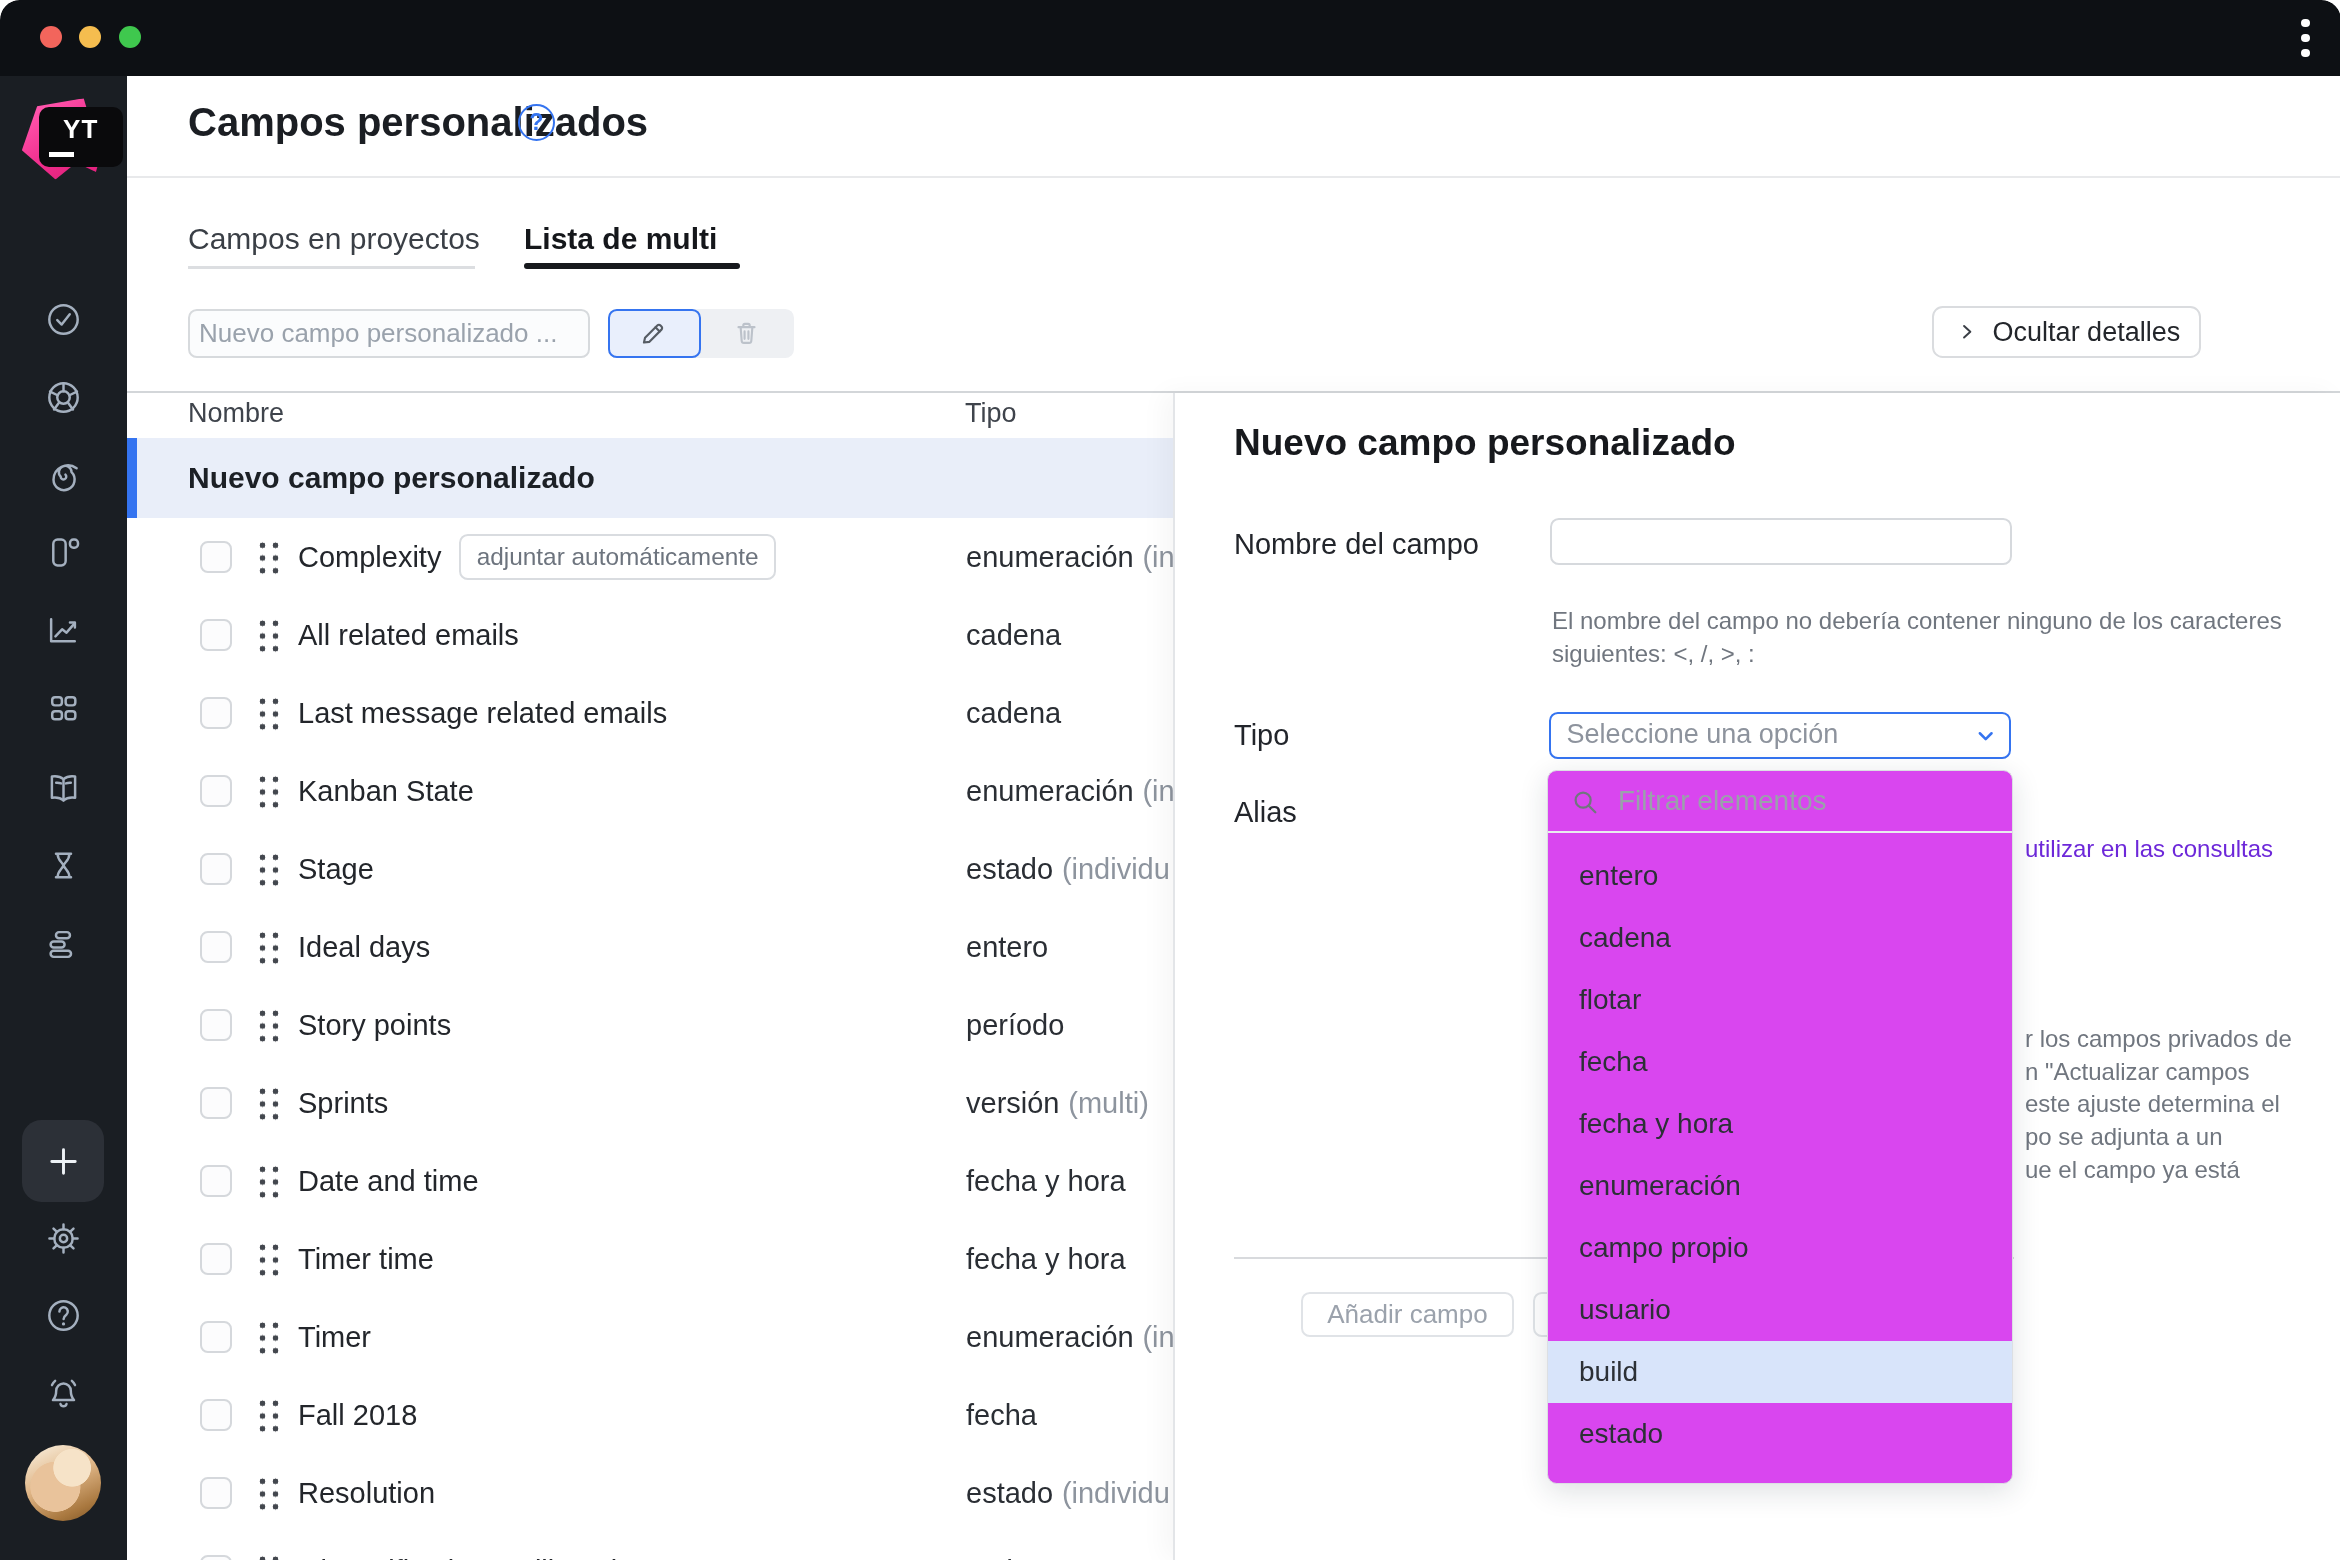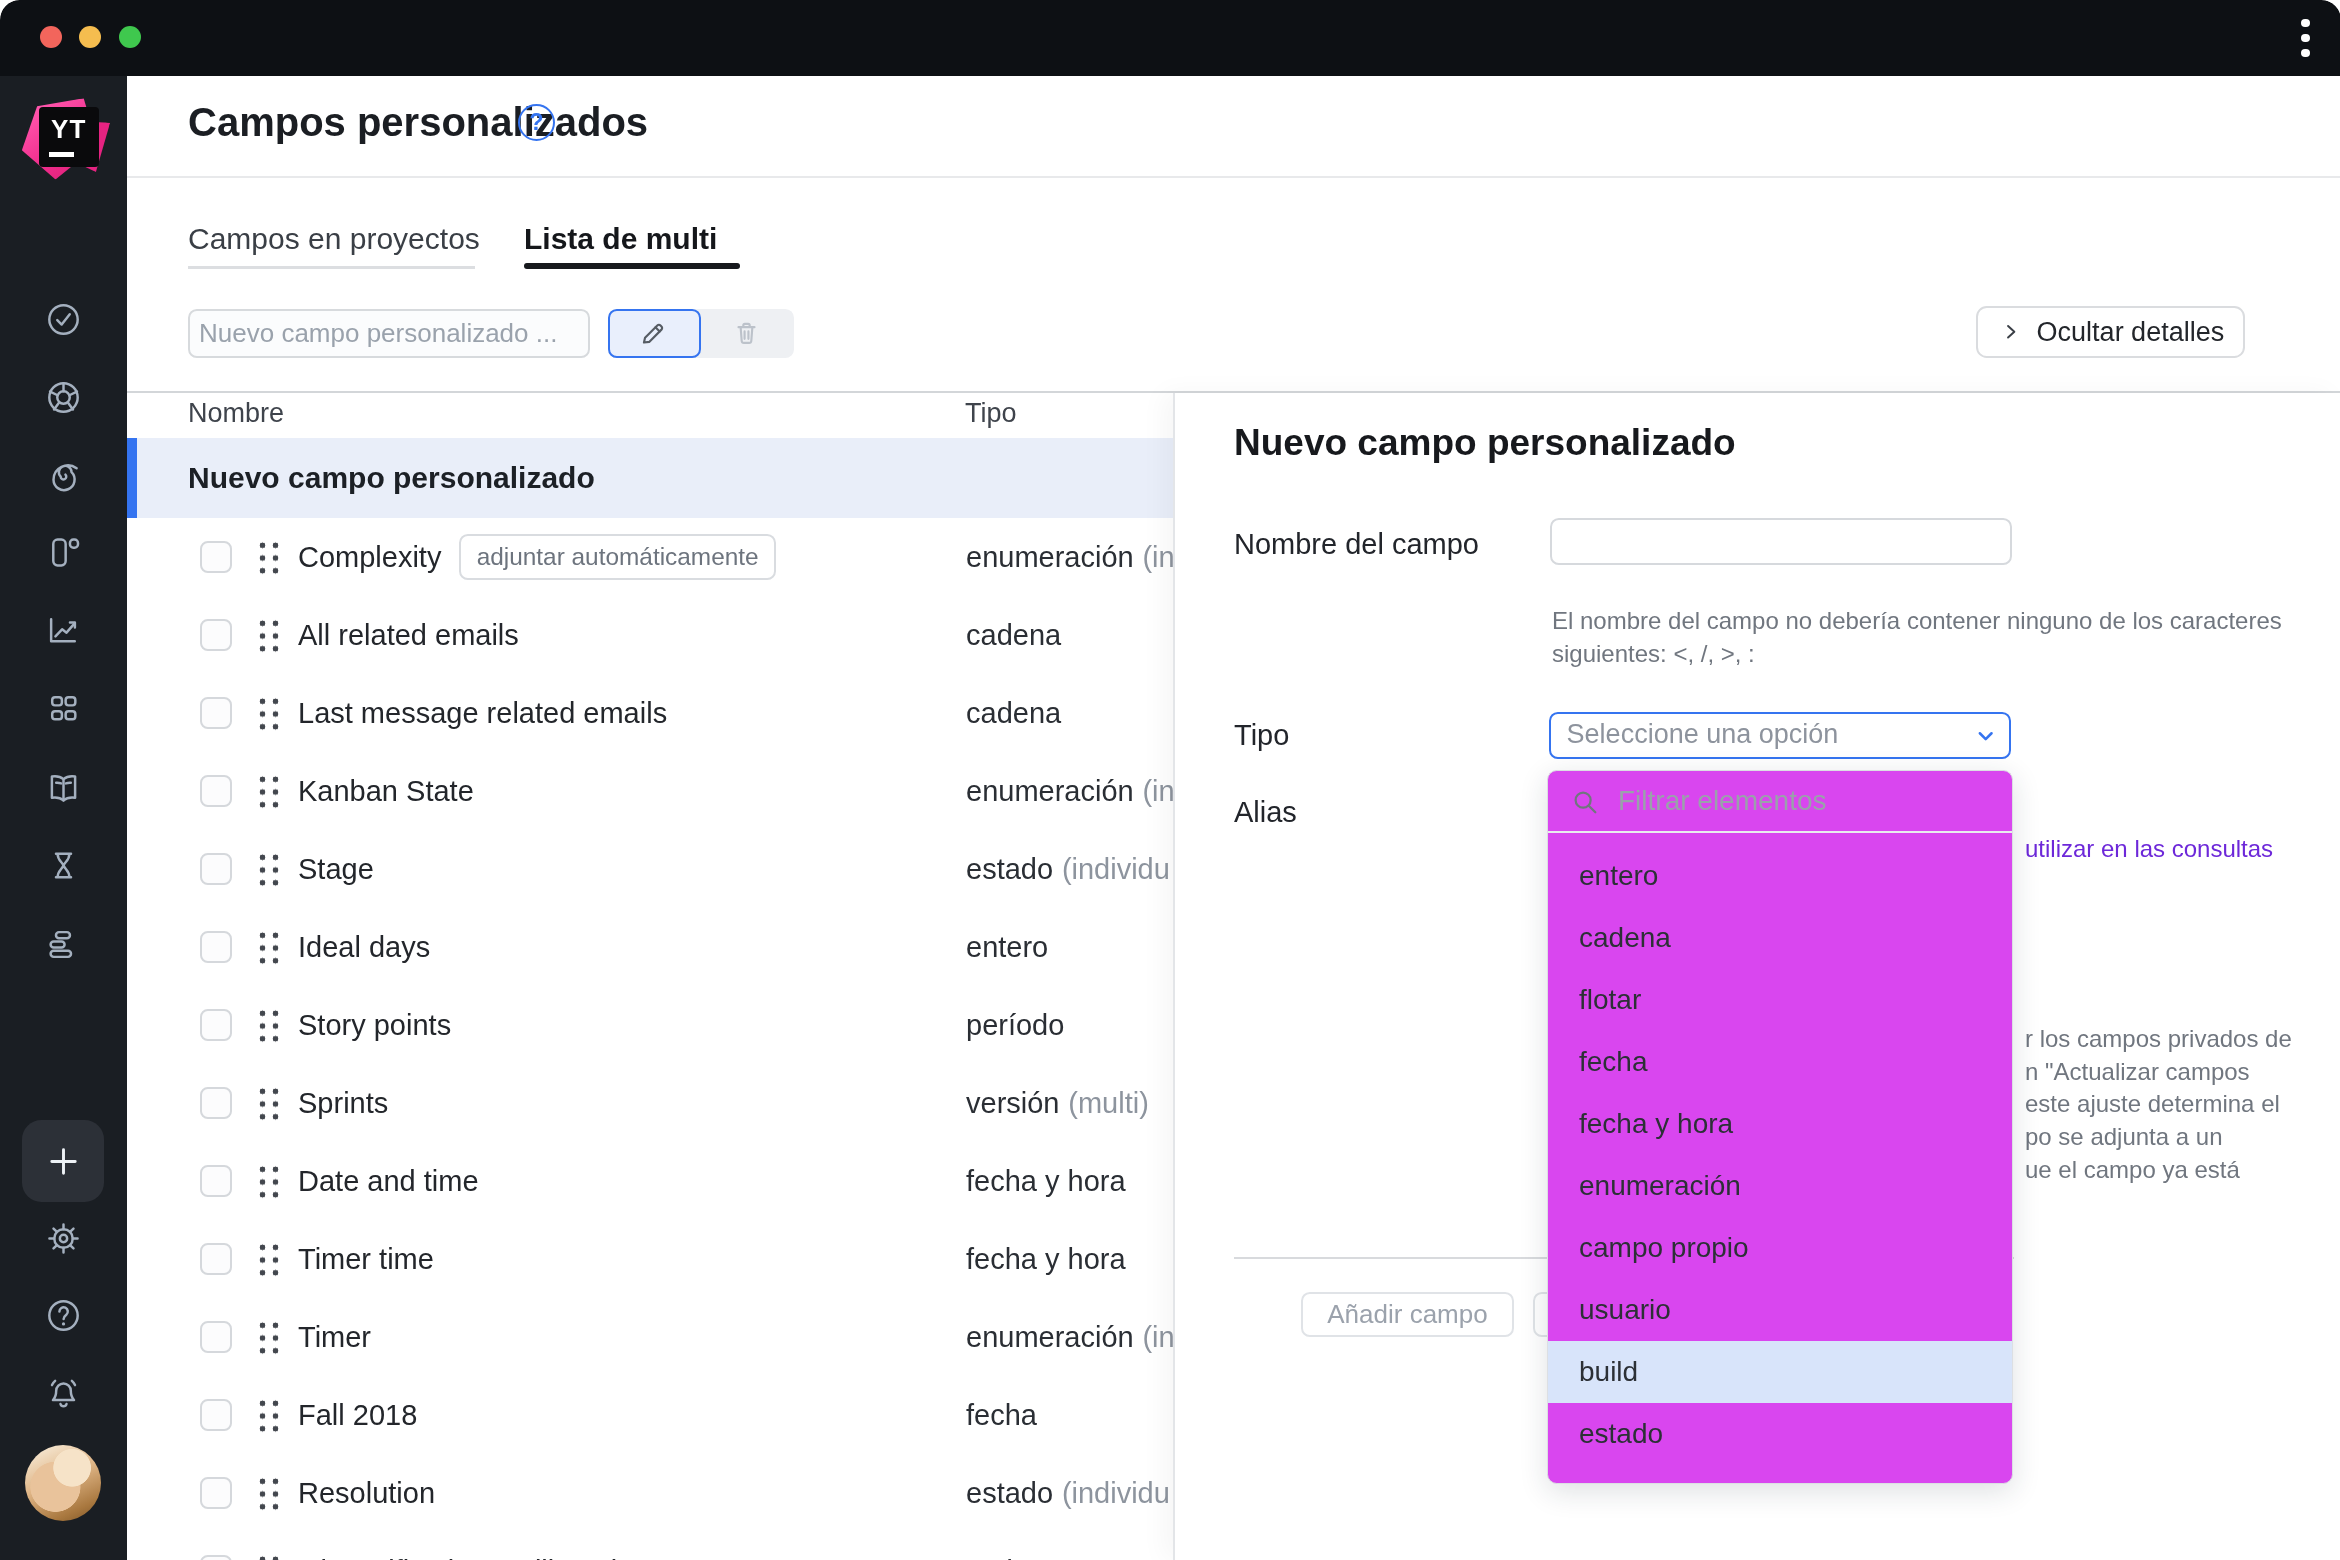--- a/index.html
+++ b/index.html
@@ -17,21 +17,21 @@
          align-items:center;justify-content:space-between;cursor:pointer;}
   .kebab i{width:8.8px;height:8.8px;border-radius:50%;background:#fff;}
   
   .sidebar{position:absolute;left:0;top:76px;width:127px;height:1484px;background:var(--sidebar,#1a1e23);}
   .logo{position:absolute;left:13.7px;top:17.6px;width:99px;height:99px;cursor:pointer;}
   .logo .lg1{position:absolute;left:7.8px;top:7.8px;width:76px;height:78px;
              background:linear-gradient(150deg,#ff54ab 15%,#f02c8c 60%,#d81f74);
              clip-path:polygon(26% 4%,88% 0,100% 62%,40% 100%,0 58%);transform:rotate(-6deg);}
   .logo .lg2{position:absolute;left:53px;top:25px;width:39px;height:51px;background:#e62381;
              clip-path:polygon(0 10%,100% 0,86% 100%,10% 84%);transform:rotate(10deg);}
-  .logo .lgbox{position:absolute;left:25px;top:13.7px;width:60px;height:60px;background:#0a0a0c;border-radius:4px;}
+  .logo .lgbox{position:absolute;left:25px;top:13.7px;width:84px;height:60px;background:#0a0a0c;border-radius:10px;}
   .logo .lgbox b{position:absolute;left:0;right:0;top:6.8px;text-align:center;color:#fff;font-size:26px;
                  letter-spacing:1px;font-weight:bold;}
   .logo .lgu{position:absolute;left:10.7px;bottom:10.7px;width:25px;height:4.9px;background:#fff;}
   .side-btn{position:absolute;left:42px;width:43px;height:43px;cursor:pointer;}
   .side-btn svg{width:43px;height:43px;stroke:var(--side-icon,#a4b0bf);fill:none;
                 stroke-width:2.3;stroke-linecap:round;stroke-linejoin:round;}
   .plusbtn{position:absolute;left:22.4px;top:1044px;width:82px;height:82px;border-radius:19.5px;
            background:#2c3037;cursor:pointer;}
   .plusbtn svg{position:absolute;left:21.5px;top:21.5px;width:39px;height:39px;stroke:#eef2f6;stroke-width:3;
                stroke-linecap:round;fill:none;}
@@ -57,21 +57,21 @@
                 color:#3a3f46;font-family:inherit;outline:none;}
   .filter-input::placeholder{color:#9aa2ac;}
   .seg{position:absolute;left:608px;top:309px;width:186px;height:49px;background:#eef0f3;border-radius:8.8px;}
   .seg .edit{position:absolute;left:0;top:0;width:93px;height:49px;box-sizing:border-box;border-radius:8.8px;
              border:2.9px solid var(--accent,#3574f0);background:#e9effc;cursor:pointer;}
   .seg .edit svg{position:absolute;left:16.6px;top:6.8px;width:51px;height:32px;stroke:#565c64;stroke-width:2;
                  fill:none;stroke-linecap:round;stroke-linejoin:round;}
   .seg .del{position:absolute;right:0;top:0;width:94px;height:49px;cursor:pointer;}
   .seg .del svg{position:absolute;left:23.4px;top:7.8px;width:47px;height:32px;stroke:#bcc2ca;stroke-width:2;
                 fill:none;stroke-linecap:round;stroke-linejoin:round;}
-  .hide-details{position:absolute;left:1976px;top:306px;width:269px;height:52px;box-sizing:border-box;
+  .hide-details{position:absolute;left:1932px;top:306px;width:269px;height:52px;box-sizing:border-box;
                 border:2px solid #dadcdf;border-radius:10.7px;background:#fff;display:flex;align-items:center;
                 gap:15.6px;padding-left:21.5px;cursor:pointer;}
   .hide-details svg{width:21.5px;height:21.5px;stroke:#3a3f46;stroke-width:2.2;fill:none;
                     stroke-linecap:round;stroke-linejoin:round;}
   .hide-details span{font-size:27px;color:#23262b;}
   
   .tdiv{position:absolute;left:127px;top:391px;width:2214px;height:2px;background:#d3d6d9;}
   .col-h{position:absolute;top:398px;font-size:27px;color:#3f444c;}
   .col-h.c1{left:188px;} .col-h.c2{left:965px;}
   .sel-row{position:absolute;left:127px;top:438px;width:2214px;height:80px;background:var(--sel,#e9eef9);cursor:pointer;}

